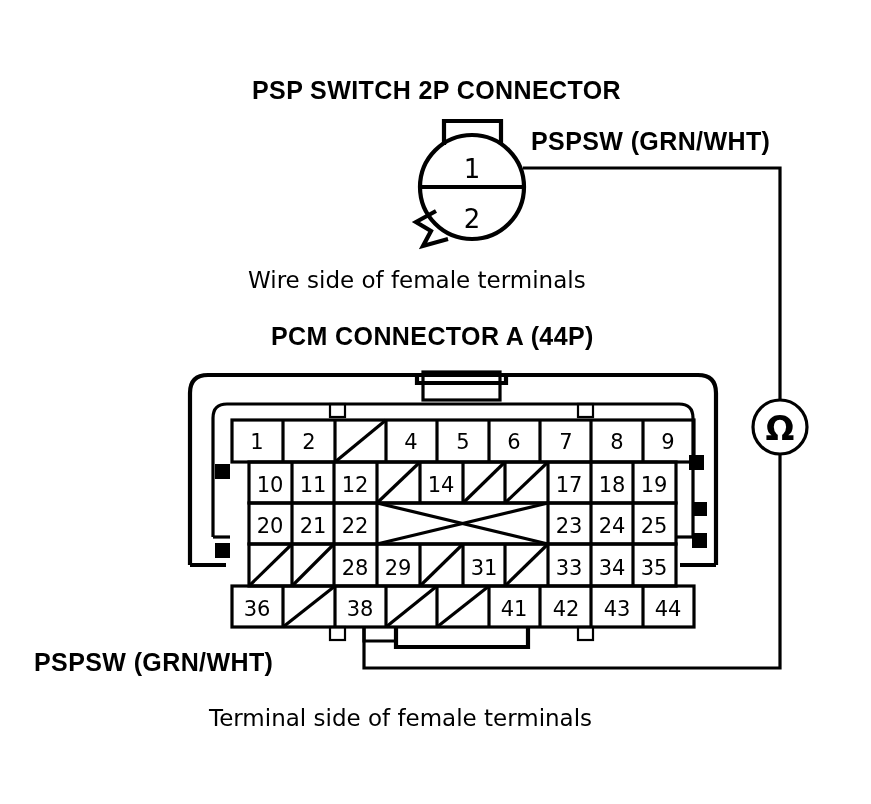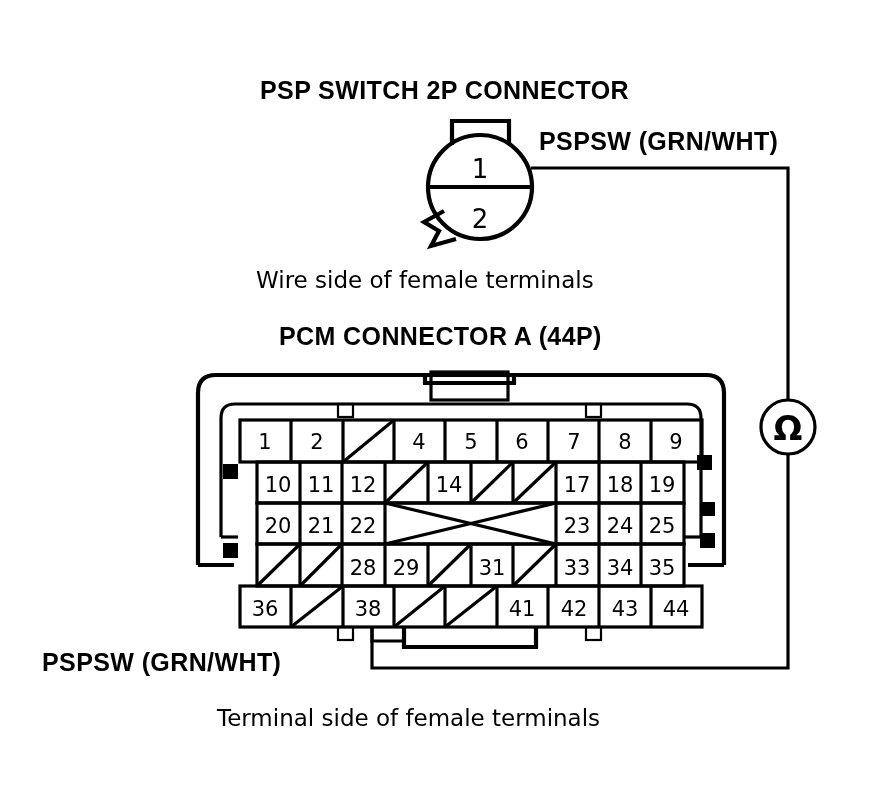--- a/index.html
+++ b/index.html
@@ -9,21 +9,21 @@
   }
   body {
     width: 871px;
     height: 804px;
     font-family: "Liberation Sans", sans-serif;
     position: relative;
     overflow: hidden;
   }
   #diagram-root {
     position: absolute;
-    left: 12px;
+    left: 4px;
     top: 0;
     width: 796px;
     height: 804px;
   }
   svg { display: block; }
 
   .hdg {
     font-family: "Liberation Sans", sans-serif;
     font-weight: bold;
     font-size: 25px;

